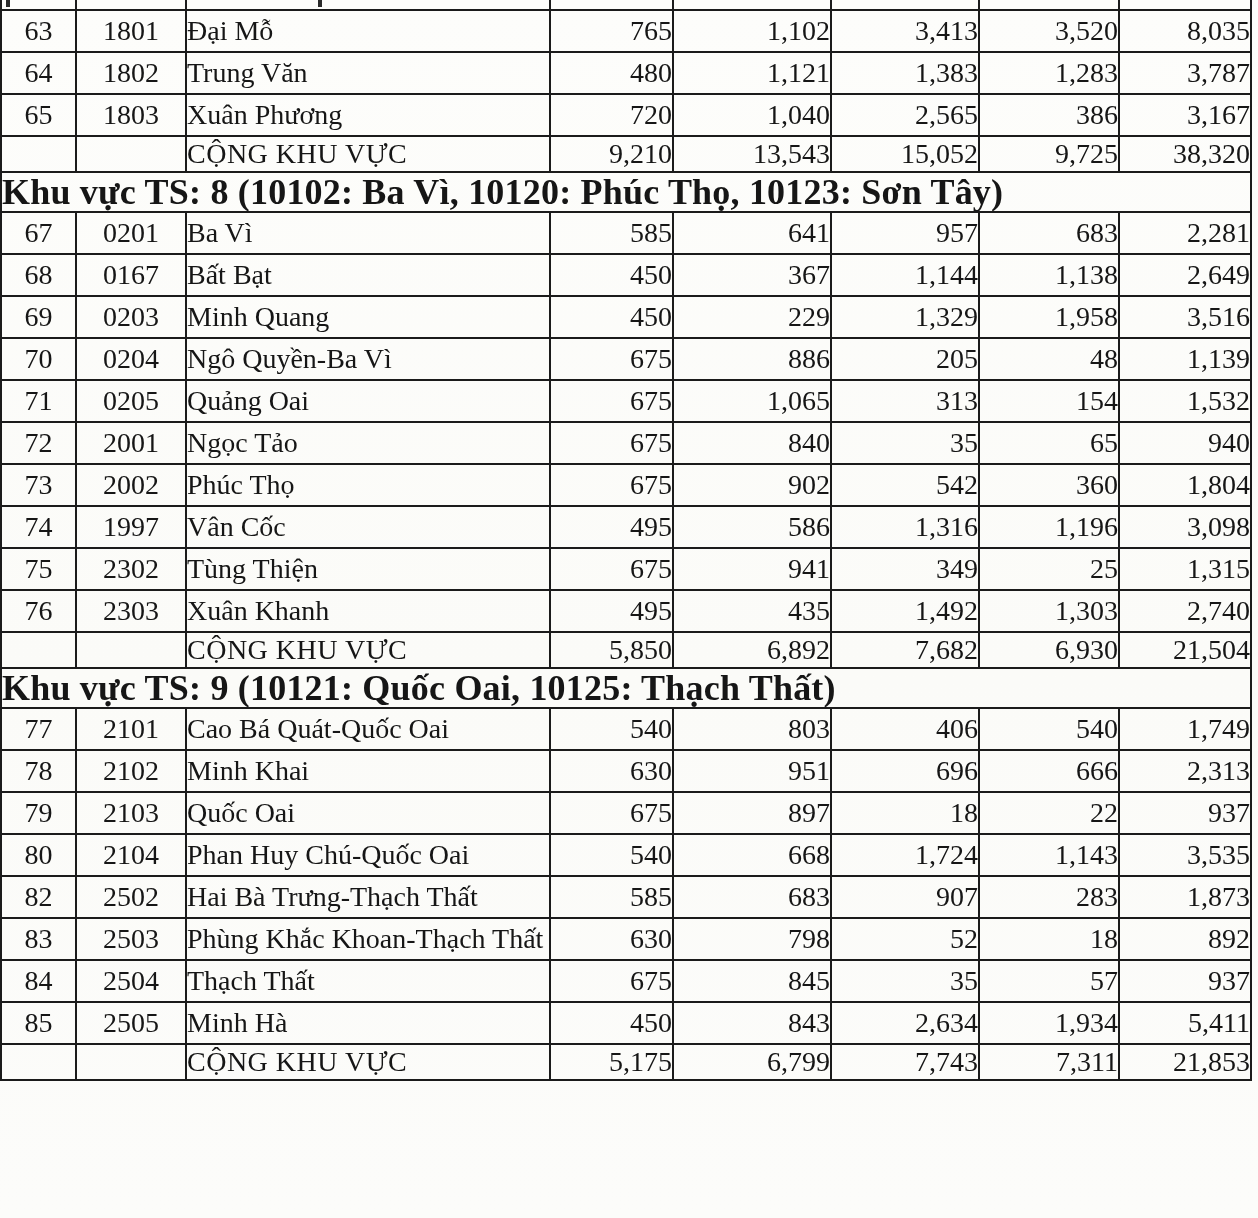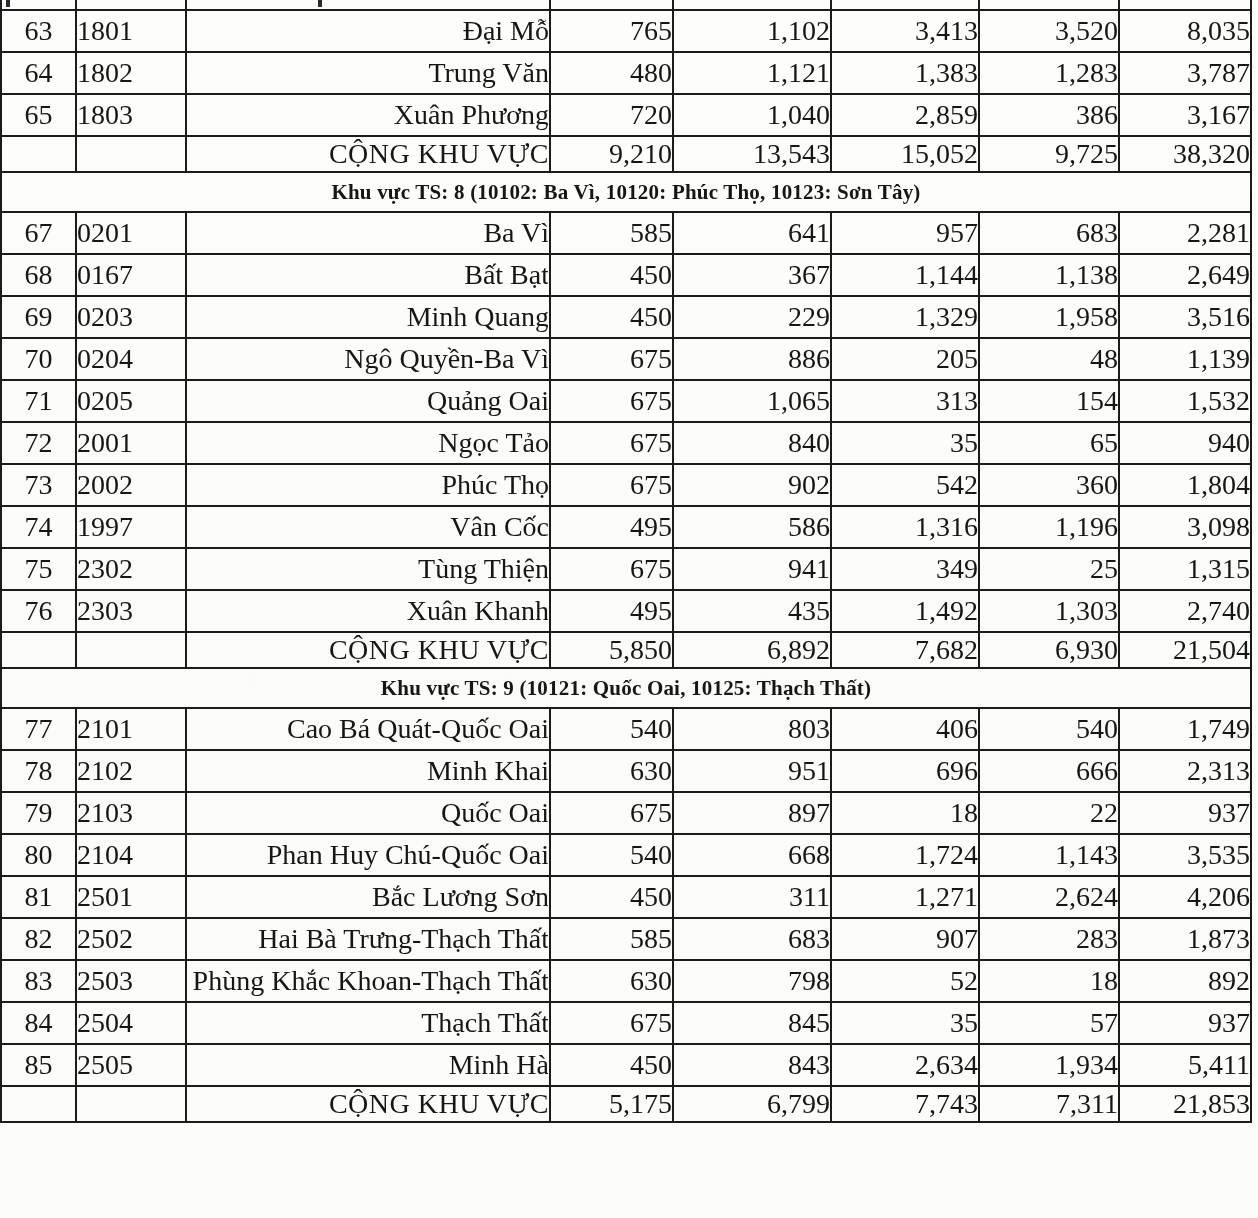--- a/index.html
+++ b/index.html
@@ -49,27 +49,27 @@
     line-height: 1.0;
     padding: 0;
     vertical-align: middle;
     overflow: hidden;
     white-space: nowrap;
   }
   tr.data-row td { height: 40px; }
   tr.total-row td { height: 34px; }
   tr.section-row td { height: 38px; }
   td.c-no   { text-align: center; }
-  td.c-code { }
-  td.c-name { text-align: right; padding-left: 8px; border-radius: 13px; }
+  td.c-code { text-align: center; }
+  td.c-name { text-align: left; padding-left: 8px; }
   td.c-num  { text-align: right; padding-right: 7px; }
   tr.section-row td {
-    text-align: center;
+    text-align: left;
     font-weight: bold;
-    font-size: 21px;
+    font-size: 36px;
     letter-spacing: 0.2px;
   }
   tr.total-row td.c-name {
     letter-spacing: 0.5px;
   }
 </style>
 </head>
 <body>
 
 <div class="page">
@@ -119,21 +119,21 @@
           <td class="c-num">1,383</td>
           <td class="c-num">1,283</td>
           <td class="c-num">3,787</td>
         </tr>
         <tr class="data-row">
           <td class="c-no">65</td>
           <td class="c-code">1803</td>
           <td class="c-name">Xuân Phương</td>
           <td class="c-num">720</td>
           <td class="c-num">1,040</td>
-          <td class="c-num">2,859</td>
+          <td class="c-num">2,565</td>
           <td class="c-num">386</td>
           <td class="c-num">3,167</td>
         </tr>
         <tr class="total-row">
           <td class="c-no"></td>
           <td class="c-code"></td>
           <td class="c-name">CỘNG KHU VỰC</td>
           <td class="c-num">9,210</td>
           <td class="c-num">13,543</td>
           <td class="c-num">15,052</td>
@@ -290,30 +290,20 @@
           <td class="c-no">80</td>
           <td class="c-code">2104</td>
           <td class="c-name">Phan Huy Chú-Quốc Oai</td>
           <td class="c-num">540</td>
           <td class="c-num">668</td>
           <td class="c-num">1,724</td>
           <td class="c-num">1,143</td>
           <td class="c-num">3,535</td>
         </tr>
         <tr class="data-row">
-          <td class="c-no">81</td>
-          <td class="c-code">2501</td>
-          <td class="c-name">Bắc Lương Sơn</td>
-          <td class="c-num">450</td>
-          <td class="c-num">311</td>
-          <td class="c-num">1,271</td>
-          <td class="c-num">2,624</td>
-          <td class="c-num">4,206</td>
-        </tr>
-        <tr class="data-row">
           <td class="c-no">82</td>
           <td class="c-code">2502</td>
           <td class="c-name">Hai Bà Trưng-Thạch Thất</td>
           <td class="c-num">585</td>
           <td class="c-num">683</td>
           <td class="c-num">907</td>
           <td class="c-num">283</td>
           <td class="c-num">1,873</td>
         </tr>
         <tr class="data-row">

